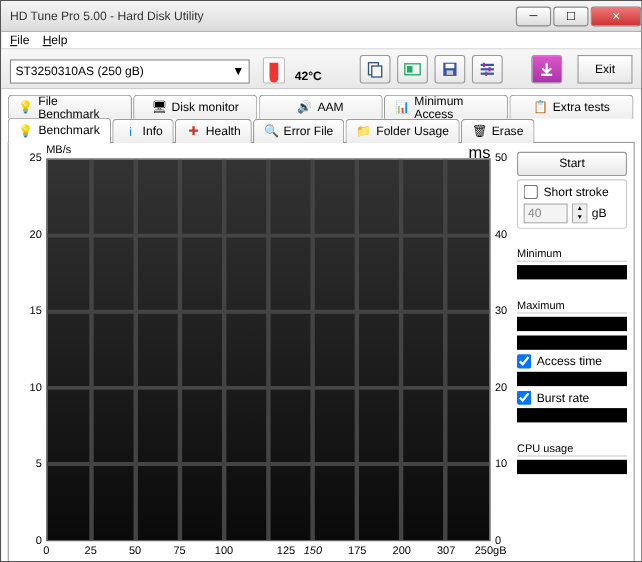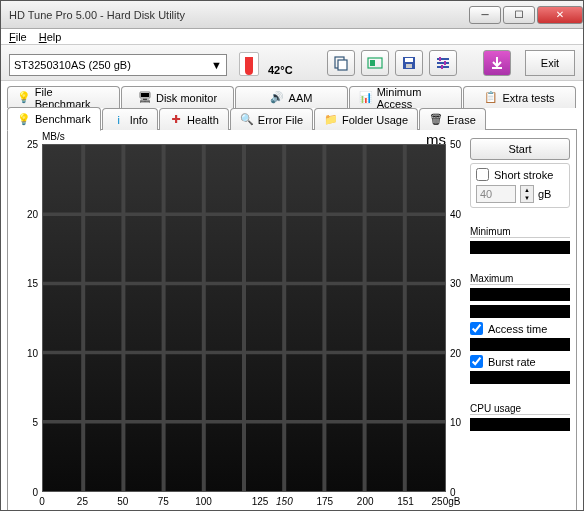--- a/index.html
+++ b/index.html
@@ -205,21 +205,21 @@
       <div class="axis-b" id="axb">
           <div style="left: 0%;">0</div>
           <div style="left: 10%;">25</div>
           <div style="left: 20%;">50</div>
           <div style="left: 30%;">75</div>
           <div style="left: 40%;">100</div>
           <div style="left: 50%; margin-left: 16px;">125</div>
           <div style="left: 60%; font-style: italic;">150</div>
           <div style="left: 70%;">175</div>
           <div style="left: 80%;">200</div>
-          <div style="left: 90%;">151</div>
+          <div style="left: 90%;">307</div>
           <div class="last" style="left: 100%;">250gB</div>
         </div>
     </div>
 
     <div class="side">
       <button class="btn">Start</button>
       <div class="grp">
         <label class="chk">
             <input type="checkbox" style="">
             <span>Short stroke</span>

